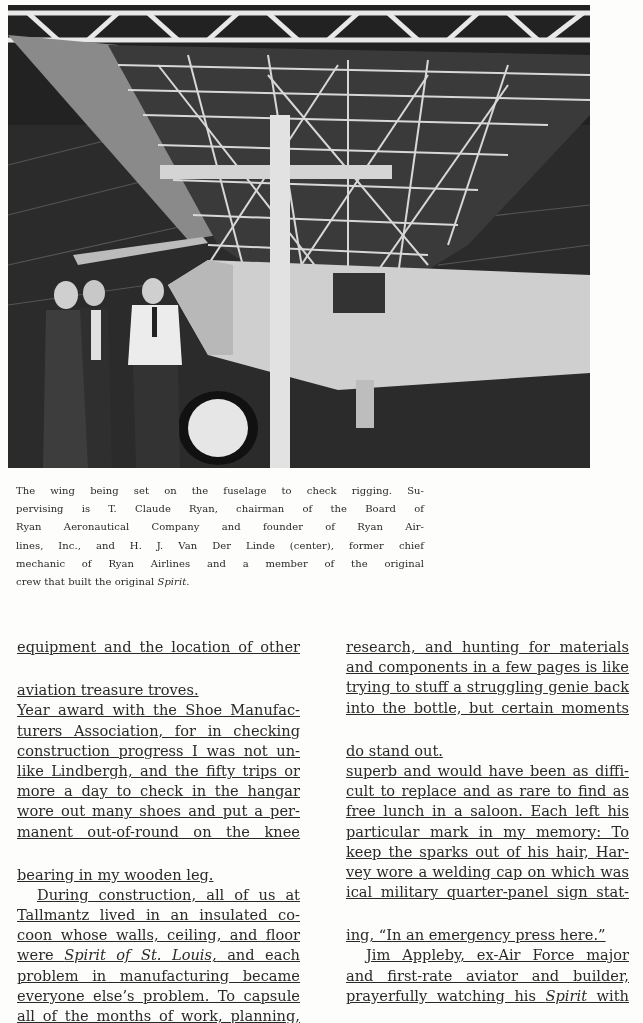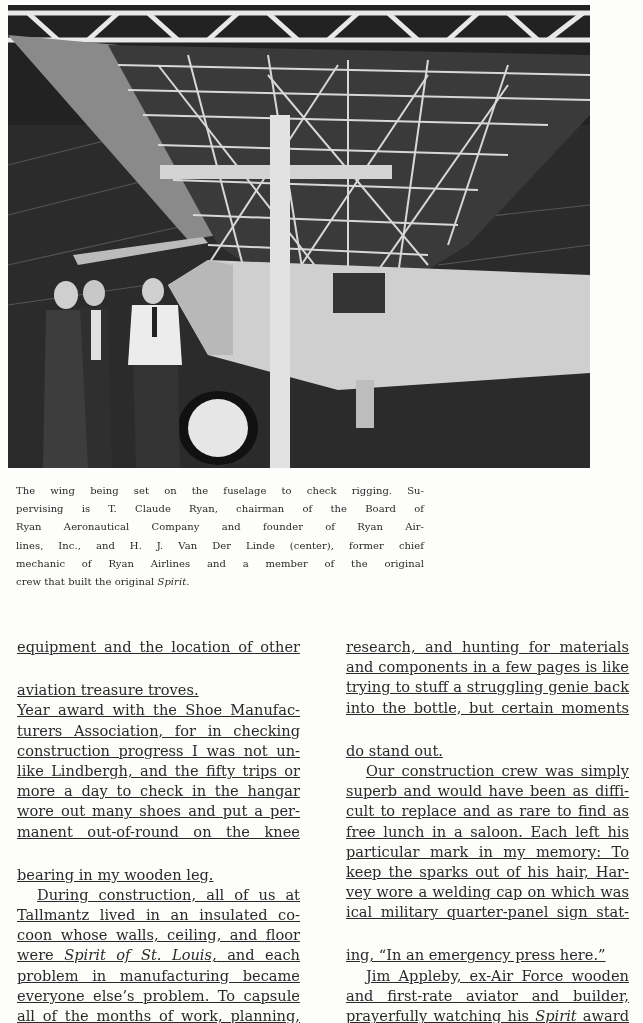--- a/index.html
+++ b/index.html
@@ -146,25 +146,24 @@
   <span class="line">everyone else’s problem. To capsule</span>
   <span class="line">all of the months of work, planning,</span>
 </div>
 
 <div class="col col-right">
   <span class="line">research, and hunting for materials</span>
   <span class="line">and components in a few pages is like</span>
   <span class="line">trying to stuff a struggling genie back</span>
   <span class="line">into the bottle, but certain moments</span>
   <span class="line end">do stand out.</span>
-  <span class="line indent">Our construction crew was simply</span>
   <span class="line">superb and would have been as diffi-</span>
   <span class="line">cult to replace and as rare to find as</span>
   <span class="line">free lunch in a saloon. Each left his</span>
   <span class="line">particular mark in my memory: To</span>
   <span class="line">keep the sparks out of his hair, Har-</span>
   <span class="line">vey wore a welding cap on which was</span>
   <span class="line">ical military quarter-panel sign stat-</span>
   <span class="line end">ing, “In an emergency press here.”</span>
-  <span class="line indent">Jim Appleby, ex-Air Force wooden</span>
+  <span class="line indent">Jim Appleby, ex-Air Force major</span>
   <span class="line">and first-rate aviator and builder,</span>
-  <span class="line"><span>prayerfully watching his </span><i>Spirit</i><span> award</span></span>
+  <span class="line"><span>prayerfully watching his </span><i>Spirit</i><span> with</span></span>
 </div>
 
 </body></html>

